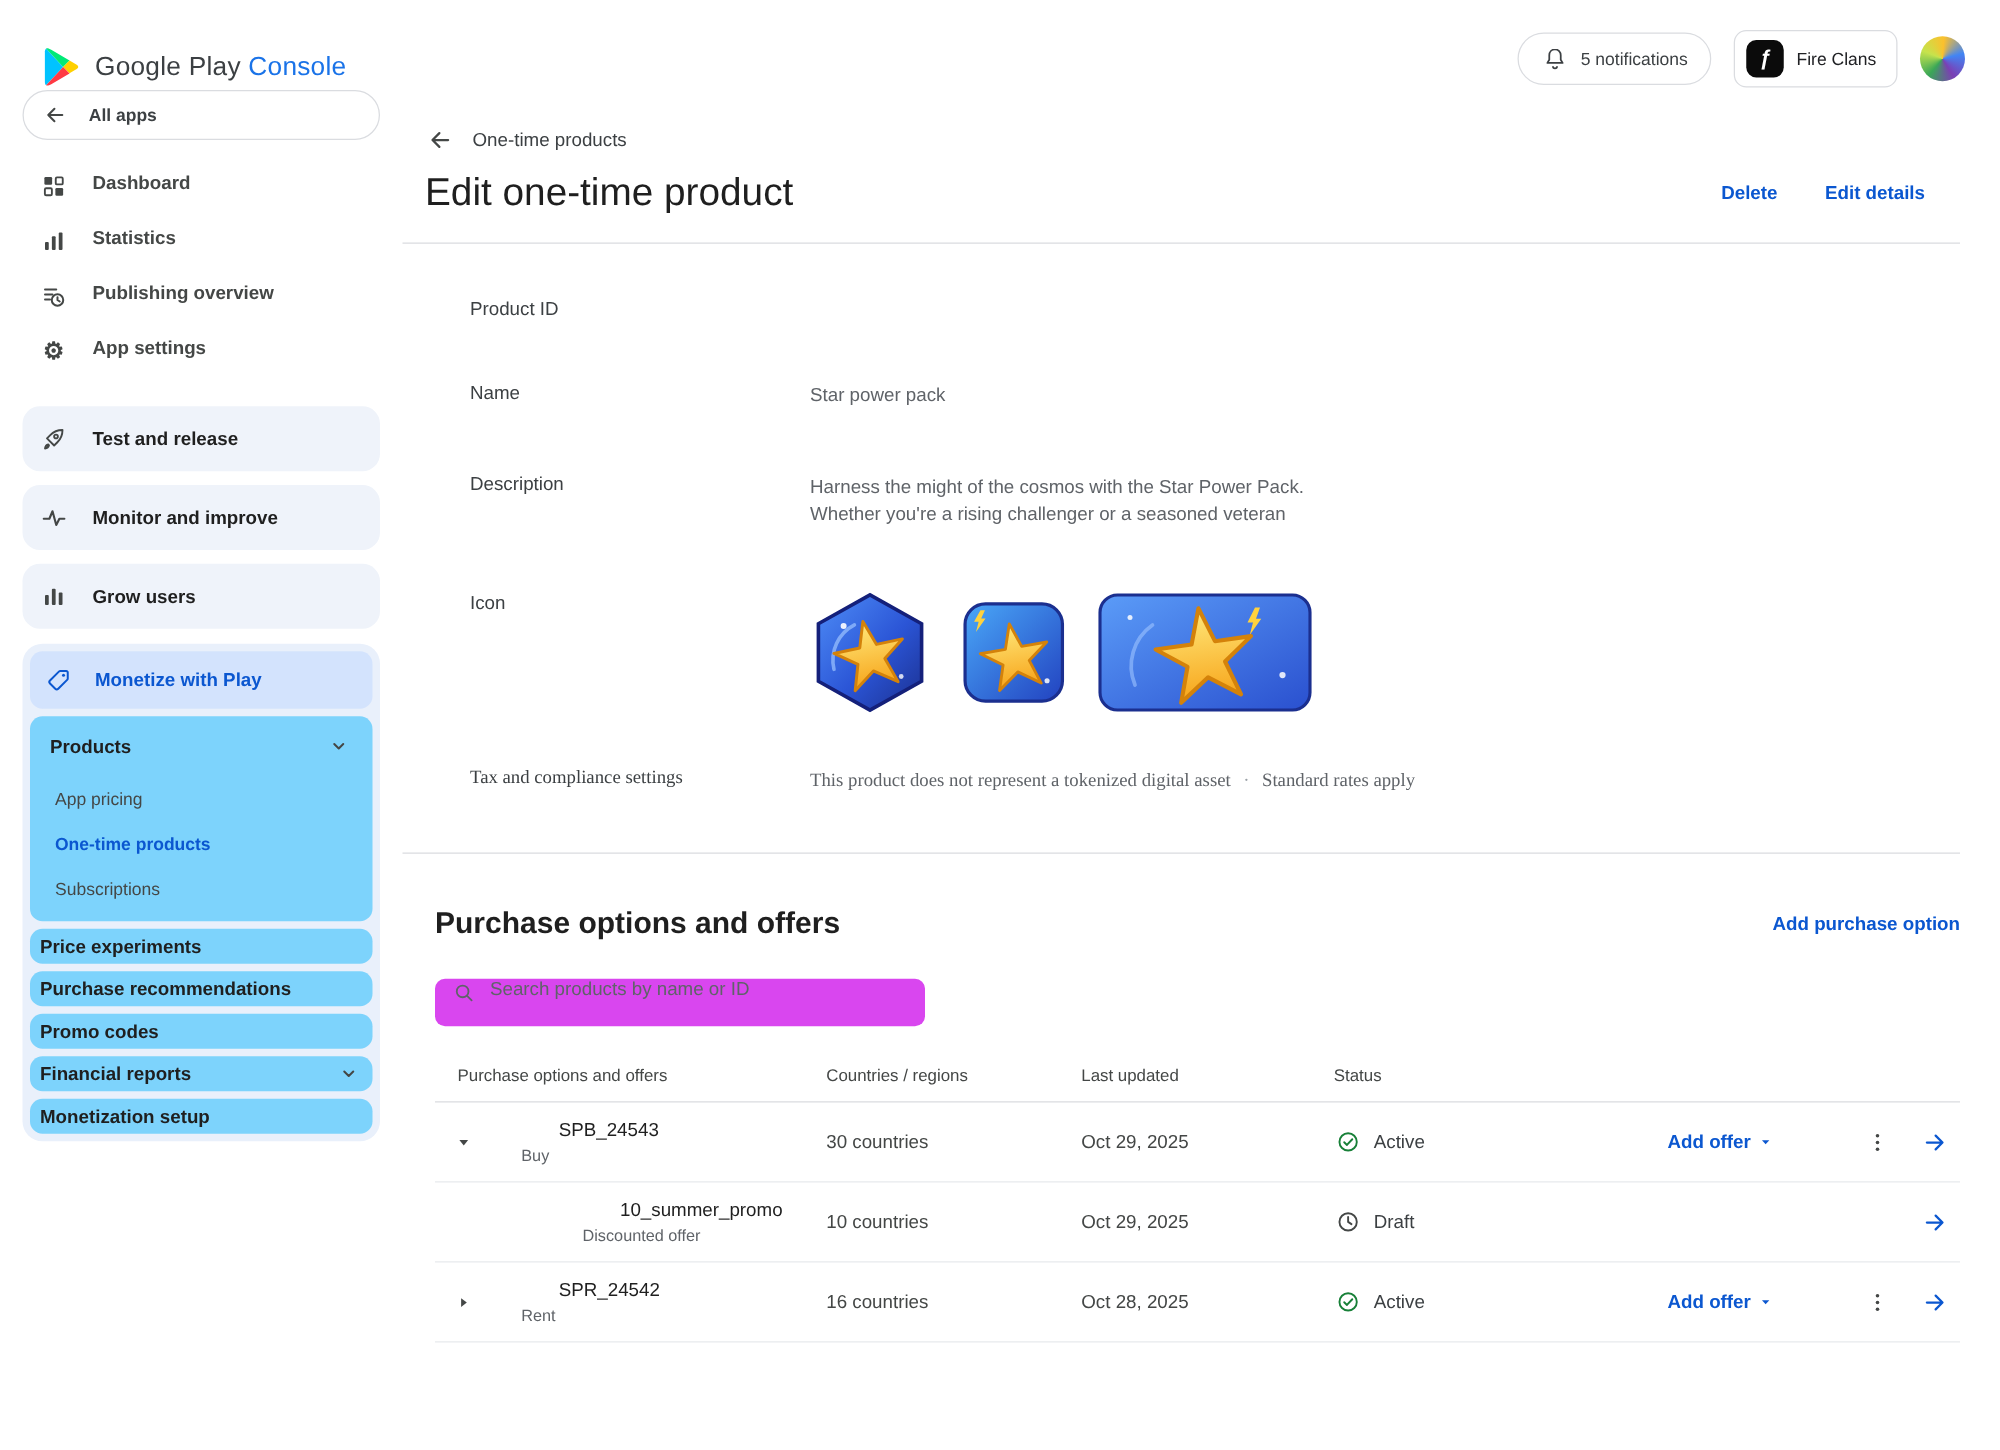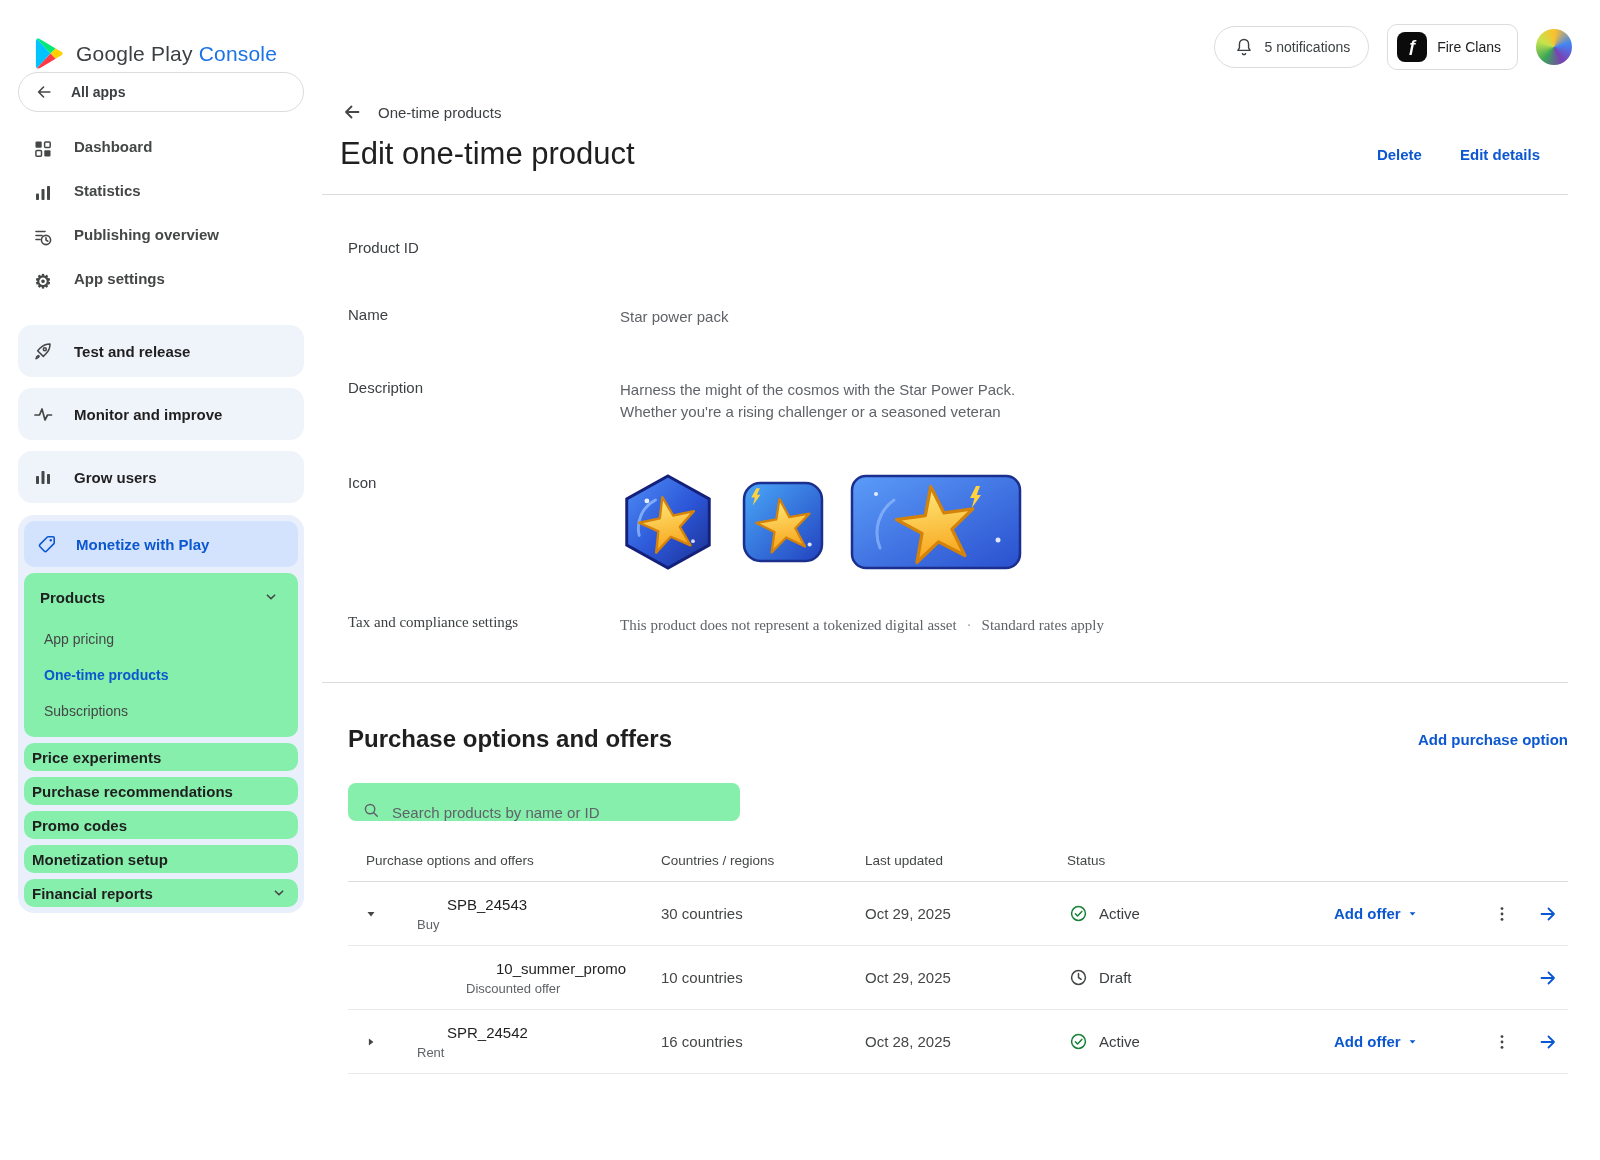--- a/index.html
+++ b/index.html
@@ -29,51 +29,51 @@
 
   
   .sidebar { width: 322px; flex-shrink: 0; padding: 2px 18px 20px 18px; }
   .all-apps { width: 100%; height: 40px; border: 1px solid #dadce0; border-radius: 20px; background: #fff; display: flex; align-items: center; gap: 16px; padding: 0 14px; font-size: 14px; font-weight: bold; color: #3c4043; margin-bottom: 26px; }
   .nav-item { height: 44px; display: flex; gap: 20px; padding: 0 8px 0 14px; font-size: 15px; color: #444746; font-weight: bold; border-radius: 22px; cursor: pointer; }
   .icon20 { width: 22px; height: 22px; display: flex; align-items: center; justify-content: center; flex-shrink: 0; }
   .glyph-icon { font-size: 19px; color: #444746; line-height: 1; }
   .section-block { height: 52px; background: #eff3fa; border-radius: 14px; display: flex; align-items: center; gap: 20px; padding: 0 14px; font-size: 15px; font-weight: bold; color: #1f1f1f; margin: 11px 0; cursor: pointer; }
   .monetize-wrap { background: #e9f0fb; border-radius: 16px; padding: 6px; margin-top: 12px; }
   .monetize-header { height: 46px; border-radius: 10px; background: #d3e3fd; display: flex; align-items: center; gap: 18px; padding: 0 12px; color: #0b57d0; font-weight: bold; font-size: 15px; cursor: pointer; }
-  .card { background: #86efac; border-radius: 10px; margin-top: 6px; }
+  .card { background: #7dd3fc; border-radius: 10px; margin-top: 6px; }
   .card-header { height: 48px; display: flex; align-items: center; justify-content: space-between; padding: 0 16px; font-size: 15px; font-weight: bold; color: #1f1f1f; cursor: pointer; }
   .sub-item { height: 36px; display: flex; align-items: center; padding: 0 16px 0 20px; font-size: 14px; color: #444746; cursor: pointer; }
   .sub-item.active { color: #0b57d0; font-weight: bold; }
   .products-card { padding-bottom: 8px; }
   .card-row { height: 28px; display: flex; align-items: center; justify-content: space-between; padding: 0 8px; font-size: 15px; font-weight: bold; color: #1f1f1f; cursor: pointer; }
 
   
   .main { flex: 1; padding: 0 32px 0 0; }
   .breadcrumb-row { margin-top: 30px; padding-left: 18px; display: flex; align-items: center; gap: 14px; font-size: 15px; color: #3c4043; }
   .icon-btn { width: 24px; height: 24px; display: flex; align-items: center; justify-content: center; }
   .title-row { display: flex; align-items: center; justify-content: space-between; padding: 12px 28px 22px 18px; }
   h1 { font-size: 31px; font-weight: normal; color: #1f1f1f; letter-spacing: 0; }
   .title-actions { display: flex; gap: 38px; }
   .text-link { font-size: 15px; font-weight: bold; color: #0b57d0; }
   .divider { border: none; border-top: 1px solid #dadce0; }
 
   .form { padding: 44px 0 6px 26px; }
-  .form-row { display: grid; grid-template-columns: 272px 1fr; font-size: 15px; margin-bottom: 50px; align-items: start; }
+  .form-row { display: grid; grid-template-columns: 272px 1fr; font-size: 15px; margin-bottom: 50px; align-items: start; margin-left: 28px; }
   .form-label { color: #3c4043; }
   .form-value { color: #5f6368; line-height: 1.5; }
   .icon-row { margin-bottom: 44px; }
   .tax-row { margin-bottom: 40px; font-family: Liberation Serif, serif; }
   .badges { display: flex; gap: 26px; align-items: center; }
   .tax-line { display: flex; align-items: center; gap: 10px; color: #5f6368; }
   .dot-sep { color: #9aa0a6; }
 
   .purchase { padding: 0 0 40px 26px; }
   .purchase-head { display: flex; align-items: center; justify-content: space-between; margin-top: 42px; }
   .section-title { font-size: 24px; font-weight: bold; color: #1f1f1f; }
-  .searchbox { margin-top: 30px; width: 392px; height: 38px; background: #86efac; border-radius: 8px; display: flex; align-items: flex-end; gap: 10px; padding: 0 12px; }
+  .searchbox { margin-top: 30px; width: 392px; height: 38px; background: #d946ef; border-radius: 8px; display: flex; align-items: flex-start; gap: 10px; padding: 0 12px; }
   .searchbox input { border: none; background: transparent; outline: none; font-size: 15px; color: #3c4043; width: 100%; font-family: inherit; }
   .searchbox input::placeholder { color: #5f6368; }
 
   .table { margin-top: 32px; }
   .tgrid { display: grid; grid-template-columns: 46px 267px 204px 202px 1fr 142px 52px 40px; align-items: center; }
   .t-head { font-size: 13.5px; color: #444746; padding-bottom: 13px; border-bottom: 1px solid #dadce0; }
   .t-head .h1 { grid-column: 1 / 3; padding-left: 18px; }
   .t-row { min-height: 64px; border-bottom: 1px solid #e8eaed; padding: 10px 0; }
   .caret-cell { display: flex; justify-content: center; }
   .name-cell { padding-left: 23px; }
@@ -233,29 +233,29 @@
       <div class="card card-row">
         <span>Price experiments</span>
       </div>
       <div class="card card-row">
         <span>Purchase recommendations</span>
       </div>
       <div class="card card-row">
         <span>Promo codes</span>
       </div>
       <div class="card card-row">
-        <span>Monetization setup</span>
-      </div>
-      <div class="card card-row">
         <span>Financial reports</span>
         <span class="icon20">
           <svg width="18" height="18" viewBox="0 0 20 20" fill="none" stroke="#444746" stroke-width="1.8" stroke-linecap="round" stroke-linejoin="round">
               <path d="M6 8 l4 4 4-4"></path>
             </svg>
         </span>
+      </div>
+      <div class="card card-row">
+        <span>Monetization setup</span>
       </div>
     </div>
   </aside>
 
   <main class="main">
     <div class="breadcrumb-row">
       <button class="icon-btn">
         <svg width="20" height="20" viewBox="0 0 20 20" fill="none" stroke="#444746" stroke-width="1.8" stroke-linecap="round" stroke-linejoin="round">
             <path d="M16.5 10 H4 M9.5 4.5 L4 10 l5.5 5.5"></path>
           </svg>

